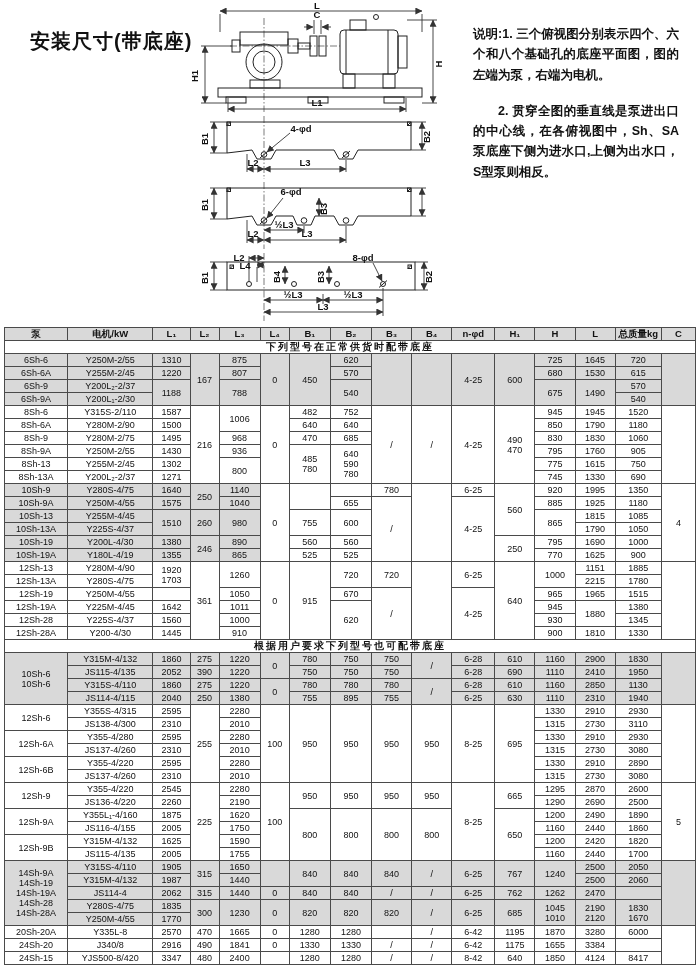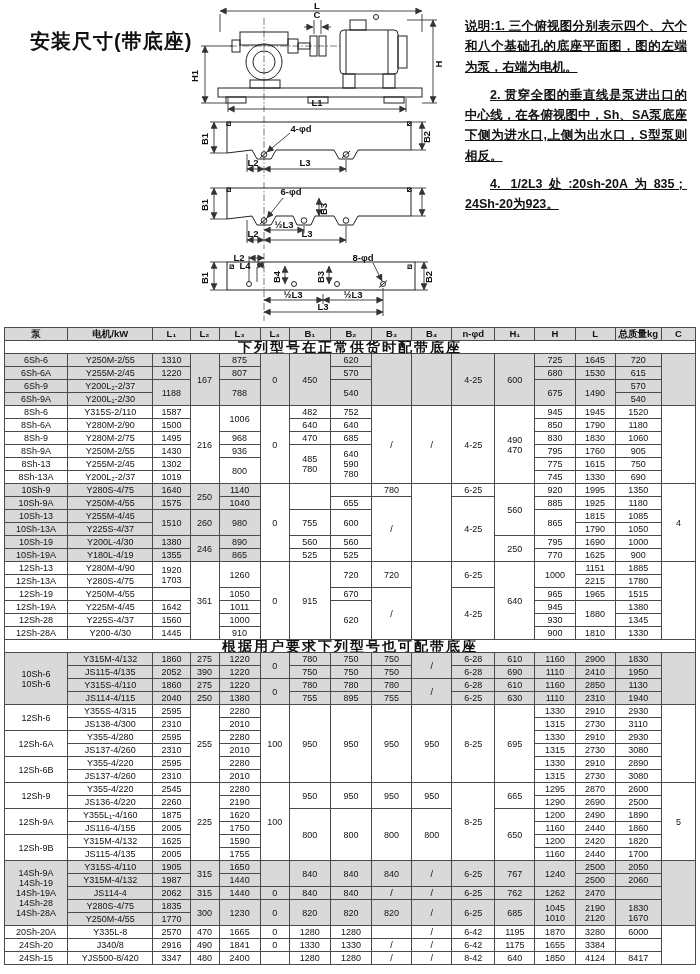--- a/index.html
+++ b/index.html
@@ -1,34 +1,34 @@
 <!DOCTYPE html>
 <html><head>
 <meta charset="utf-8">
 <style>
   html,body{margin:0;padding:0;background:#e8e8e8;}
   .page{position:relative;width:700px;height:974px;background:#ffffff;overflow:hidden;
         font-family:"Liberation Sans","DejaVu Sans",sans-serif;color:#111;}
   .doc-title{position:absolute;left:30px;top:28px;font-size:20px;font-weight:bold;letter-spacing:1px;}
   .notes{position:absolute;left:457px;top:8px;width:238px;font-size:12.5px;line-height:1.62;
          font-weight:600;text-align:justify;}
-  .notes p{margin:8px;text-decoration:underline;}
+  .notes p{margin:16px;}
   .notes p + p{text-indent:2em;}
   .drw{position:absolute;}
   svg .ln{stroke:#333;stroke-width:0.9;fill:none;}
   svg .fig{stroke:#222;stroke-width:1;fill:none;}
   svg .dash{stroke:#444;stroke-width:0.7;fill:none;stroke-dasharray:7 2 1.5 2;}
   svg text{font-family:"Liberation Sans","DejaVu Sans",sans-serif;font-size:9.5px;fill:#111;font-weight:600;}
   .tablewrap{position:absolute;left:4px;top:327px;width:692px;}
   table{border-collapse:collapse;table-layout:fixed;width:692px;border:1.5px solid #222;}
   th,td{border:1px solid #4a4a4a;font-size:9px;line-height:10px;height:12px;padding:0;
         text-align:center;vertical-align:middle;white-space:pre-line;overflow:hidden;}
   th{background:#d9d9d9;font-weight:600;font-size:9.5px;}
   td.gc{background:#d9d9d9;}
-  tr.sec td{background:#fff;font-weight:700;font-size:14px;letter-spacing:2px;text-align:center;}
+  tr.sec td{background:#fff;font-weight:700;font-size:10px;letter-spacing:2px;text-align:center;}
 </style>
 </head>
 <body>
 
 <div class="page">
 
   <svg width="0" height="0" style="position:absolute">
     <defs>
       <marker id="ar" viewBox="0 0 10 10" refX="9.5" refY="5" markerWidth="7" markerHeight="7" orient="auto-start-reverse" markerUnits="userSpaceOnUse">
         <path d="M0,0 L10,5 L0,10 z" fill="#333"></path>
@@ -205,21 +205,20 @@
     <text x="137" y="25" text-anchor="middle" transform="rotate(-90 137 25)">B3</text>
     <text x="176" y="9" text-anchor="middle">8-φd</text>
     <text x="106" y="46" text-anchor="middle">½L3</text>
     <text x="166" y="46" text-anchor="middle">½L3</text>
     <text x="136" y="58" text-anchor="middle">L3</text>
   </svg>
 
   <div class="notes">
     <p>说明:1. 三个俯视图分别表示四个、六个和八个基础孔的底座平面图，图的左端为泵，右端为电机。</p>
     <p>2. 贯穿全图的垂直线是泵进出口的中心线，在各俯视图中，Sh、SA泵底座下侧为进水口,上侧为出水口，S型泵则相反。</p>
-    <p>4.  1/2L3处:20sh-20A为835；24Sh-20为923。</p>
   </div>
 
   <div class="tablewrap">
     <table id="dim-table">
         <colgroup>
           <col style="width: 63px;">
           <col style="width: 85px;">
           <col style="width: 37px;">
           <col style="width: 29px;">
           <col style="width: 41px;">
@@ -361,21 +360,21 @@
             <td>Y255M-2/45</td>
             <td>1302</td>
             <td rowspan="2">800</td>
             <td>775</td>
             <td>1615</td>
             <td>750</td>
           </tr>
           <tr>
             <td>8Sh-13A</td>
             <td>Y200L₂-2/37</td>
-            <td>1019</td>
+            <td>1271</td>
             <td>745</td>
             <td>1330</td>
             <td>690</td>
           </tr>
           <tr>
             <td class="gc">10Sh-9</td>
             <td class="gc">Y280S-4/75</td>
             <td class="gc">1640</td>
             <td rowspan="2" class="gc">250</td>
             <td class="gc">1140</td>

